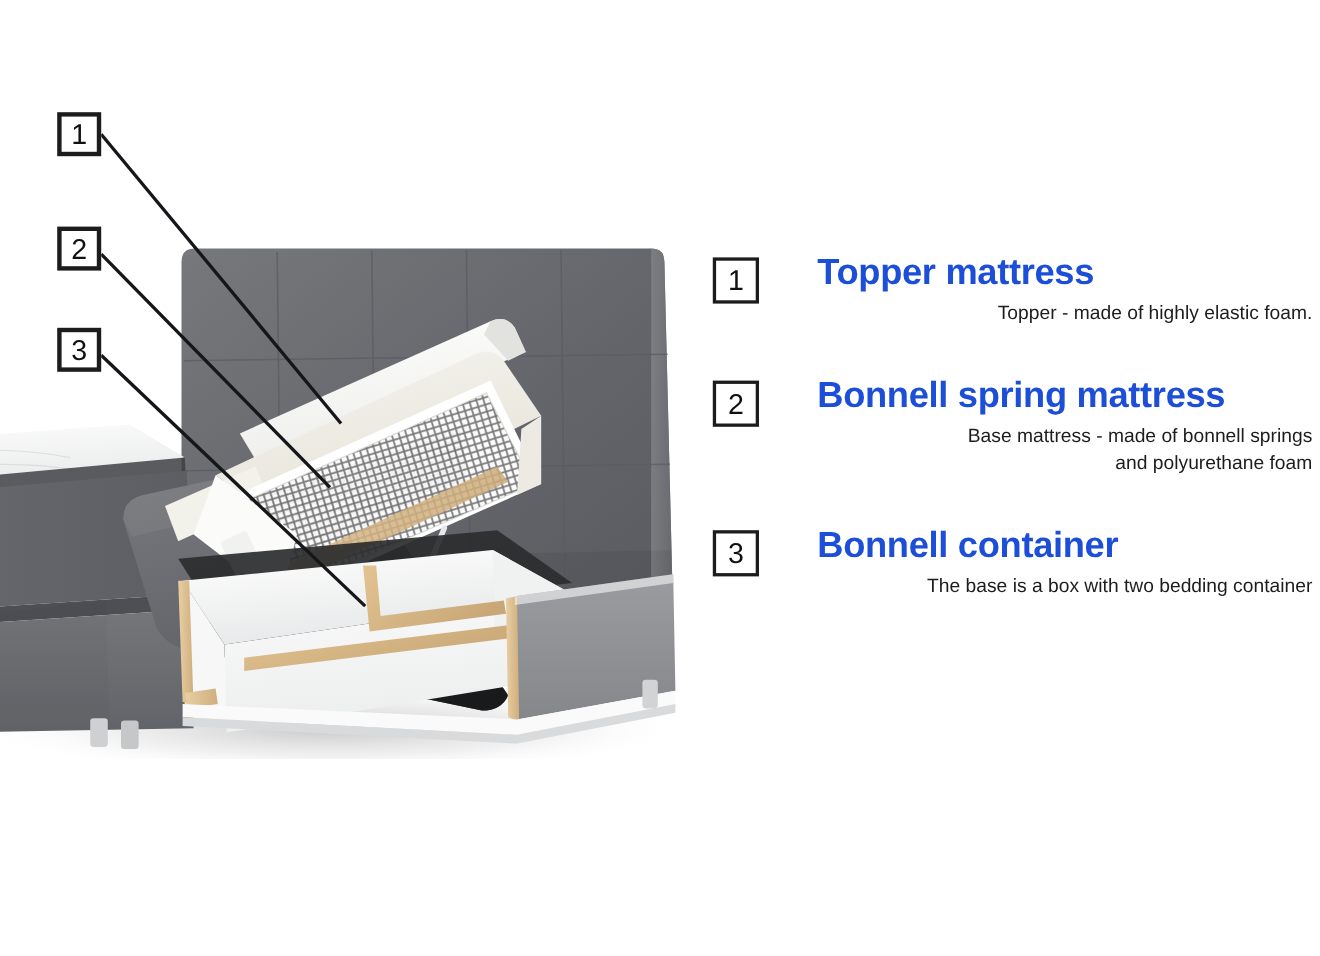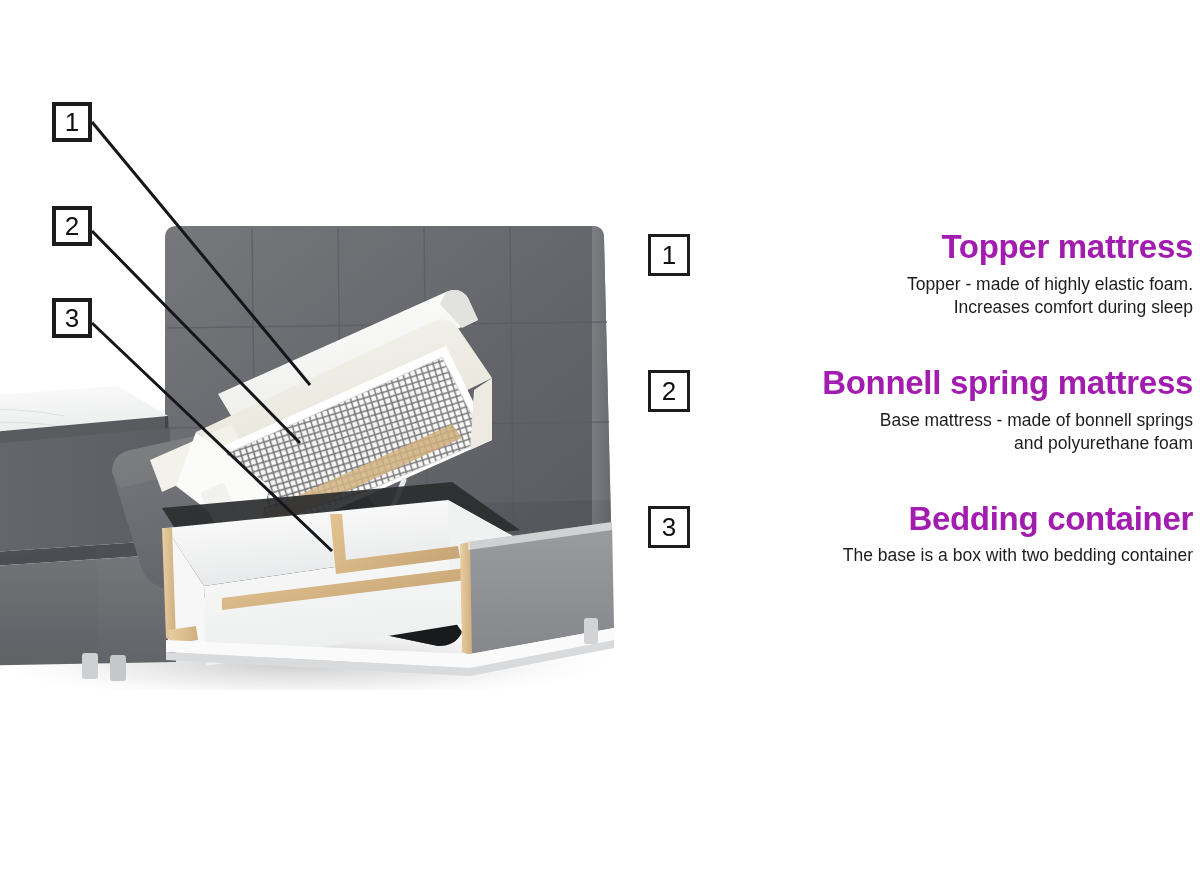--- a/index.html
+++ b/index.html
@@ -37,23 +37,22 @@
   .legend-num{
     position:absolute;left:0;top:4px;
     width:42px;height:42px;box-sizing:border-box;
     border:3px solid #1c1c1c;background:#fff;
     display:flex;align-items:center;justify-content:center;
     font-size:26px;line-height:1;color:#111;
   }
   .legend-body{margin-left:95px;}
   .legend-title{
     font-size:33px;font-weight:bold;line-height:1.05;
-    letter-spacing:-0.3px;color:#a21caf;margin:0 0 8px 0;
+    letter-spacing:-0.3px;color:#1d4ed8;margin:0 0 8px 0;
     white-space:nowrap;
-    text-align:right;
   }
   .legend-desc{font-size:17.5px;line-height:1.35;color:#1d1d1d;margin:0;text-align:right;}
   .legend-desc span{display:block;white-space:nowrap;}
 </style>
 </head>
 <body>
 
 <div id="stage">
 
   <div id="product">
@@ -241,21 +240,20 @@
   <div id="legend">
 
     <div class="legend-item">
       <div class="legend-num">
         <span>1</span>
       </div>
       <div class="legend-body">
         <h2 class="legend-title">Topper mattress</h2>
         <p class="legend-desc">
           <span>Topper - made of highly elastic foam.</span>
-          <span>Increases comfort during sleep</span>
         </p>
       </div>
     </div>
 
     <div class="legend-item">
       <div class="legend-num">
         <span>2</span>
       </div>
       <div class="legend-body">
         <h2 class="legend-title">Bonnell spring mattress</h2>
@@ -264,21 +262,21 @@
           <span>and polyurethane foam</span>
         </p>
       </div>
     </div>
 
     <div class="legend-item">
       <div class="legend-num">
         <span>3</span>
       </div>
       <div class="legend-body">
-        <h2 class="legend-title">Bedding container</h2>
+        <h2 class="legend-title">Bonnell container</h2>
         <p class="legend-desc">
           <span>The base is a box with two bedding container</span>
         </p>
       </div>
     </div>
 
   </div>
 </div>
 
 </body></html>

